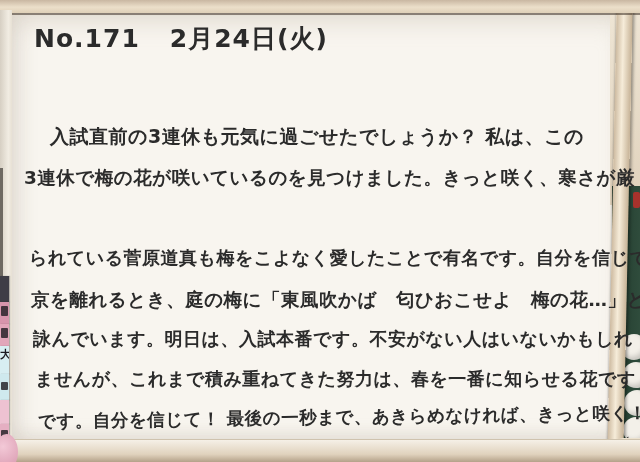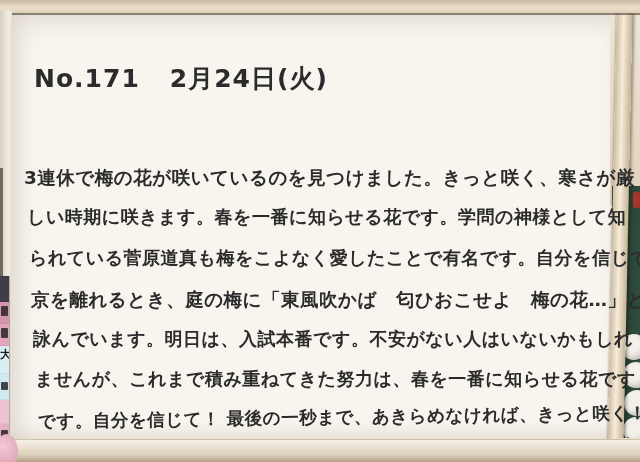--- a/index.html
+++ b/index.html
@@ -77,21 +77,21 @@
   .pink-magnet-bl {
     position:absolute; left:-5px; bottom:-8px; width:23px; height:36px;
     border-radius:50%;
     background:radial-gradient(circle at 35% 35%, #f3c9d7, #d694ab);
   }
   
   .ink {
     position:absolute; color:#2b2b2b; font-weight:600; white-space:nowrap;
     letter-spacing:.5px;
   }
-  .hdr { top:22px; left:34px; font-size:25px; letter-spacing:1px;margin-top:40px; }
+  .hdr { top:22px; left:34px; font-size:25px; letter-spacing:1px; }
   .hdr .num { margin-right:30px; }
   .greet { top:82px; left:52px; font-size:21px; letter-spacing:2px; }
   .bl0 { top:124px; left:50px; font-size:19px; }
   .bl1 { top:165px; left:24px; font-size:18.5px; }
   .bl2 { top:205px; left:27px; font-size:18px; }
   .bl3 { top:246px; left:29px; font-size:18px; }
   .bl4 { top:287px; left:31px; font-size:18.5px; }
   .bl5 { top:327px; left:33px; font-size:18px; }
   .bl6 { top:367px; left:35px; font-size:18px; }
   .bl7 { top:405px; left:38px; font-size:17.5px; transform:rotate(-0.8deg); }
@@ -134,21 +134,21 @@
     </div>
   <div class="edge-tag" style="top:400px; height:24px; background:#eec2d2;"></div>
   <div class="edge-tag" style="top:424px; height:24px; background:#e5afc2;">
       <span class="tag-mark" style="top:6px;"></span>
     </div>
   <div class="pink-magnet-bl"></div>
 
   <div class="ink hdr">
     <span class="num">No.171</span><span>2月24日(火)</span>
   </div>
+  <div class="ink bl0">入試直前の3連休も元気に過ごせたでしょうか？ 私は、この</div>
   <div class="ink bl1">3連休で梅の花が咲いているのを見つけました。きっと咲く、寒さが厳</div>
-  <div class="ink bl2">しい時期に咲きます。春を一番に知らせる花です。学問の神様として知</div>
   <div class="ink bl3">られている菅原道真も梅をこよなく愛したことで有名です。自分を信じて</div>
   <div class="ink bl4">京を離れるとき、庭の梅に「東風吹かば　匂ひおこせよ　梅の花…」と</div>
   <div class="ink bl5">詠んでいます。明日は、入試本番です。不安がない人はいないかもしれ</div>
   <div class="ink bl6">ませんが、これまで積み重ねてきた努力は、春を一番に知らせる花です</div>
   <div class="ink bl7">です。自分を信じて！ 最後の一秒まで、あきらめなければ、きっと咲く！</div>
 
 </div>
 
 </body></html>

